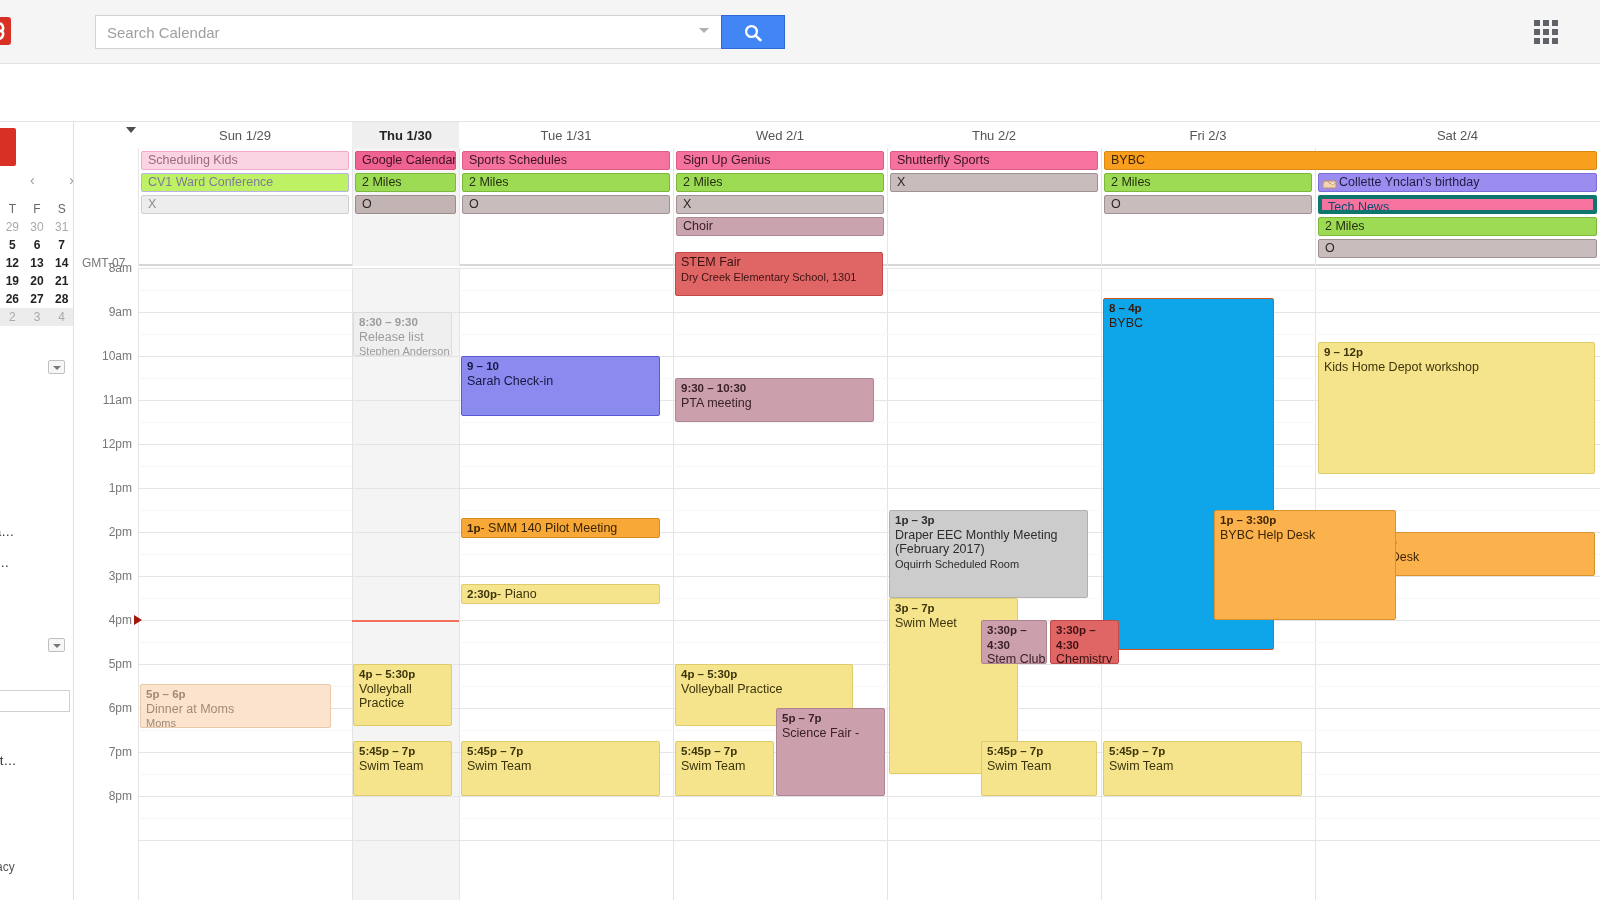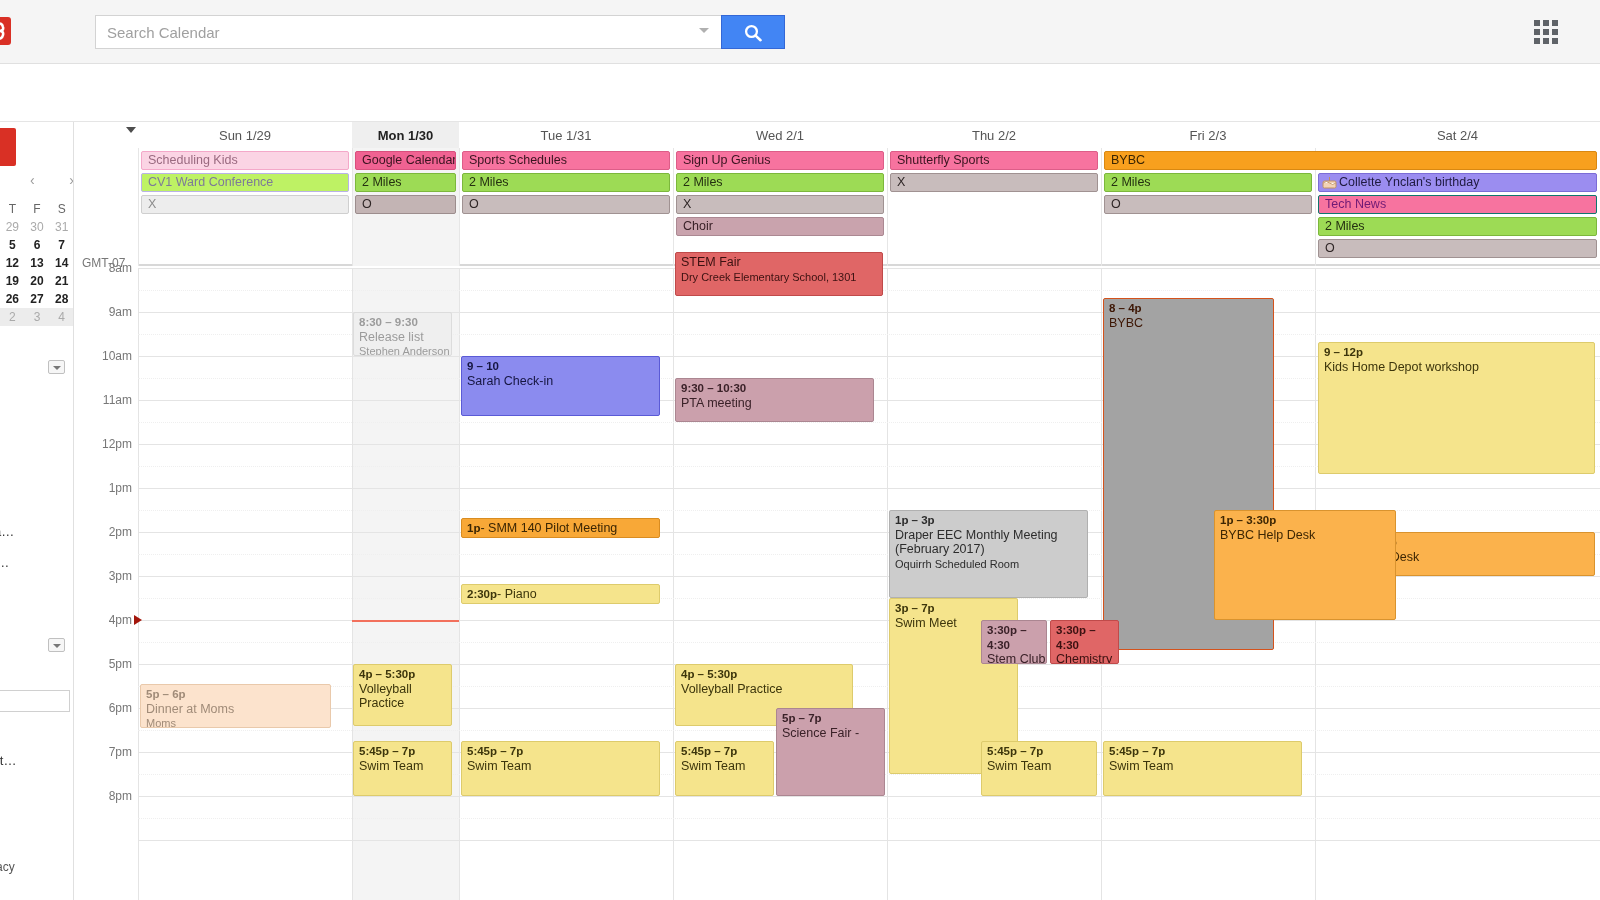--- a/index.html
+++ b/index.html
@@ -353,21 +353,21 @@
   <div id="sb-addbox">alendar</div>
   <div id="privacy">acy</div>
 </div>
 
 <div id="gridarea">
   <div id="tz-label">GMT-07</div>
   <div id="allday-caret"></div>
 
   <div id="dayhdr">
       <div class="dayhdr-cell " style="left:0px;width:214px">Sun 1/29</div>
-      <div class="dayhdr-cell today" style="left:214px;width:107px">Mon 1/30</div>
+      <div class="dayhdr-cell today" style="left:214px;width:107px">Thu 1/30</div>
       <div class="dayhdr-cell " style="left:321px;width:214px">Tue 1/31</div>
       <div class="dayhdr-cell " style="left:535px;width:214px">Wed 2/1</div>
       <div class="dayhdr-cell " style="left:749px;width:214px">Thu 2/2</div>
       <div class="dayhdr-cell " style="left:963px;width:214px">Fri 2/3</div>
       <div class="dayhdr-cell " style="left:1177px;width:285px">Sat 2/4</div>
     </div>
   <div id="allday">
       <div class="ad-col " style="left:0px;width:214px"></div>
       <div class="ad-col today" style="left:214px;width:107px"></div>
       <div class="ad-col " style="left:321px;width:214px"></div>
@@ -412,21 +412,21 @@
       <div class="ad-ev  " style="left:966px;width:208px;top:47px;
                    background:#c8bcbc;border:1px solid #a09292;color:#2f2626"><span>O</span></div>
       <div class="ad-ev  cakewrap" style="left:1180px;width:279px;top:25px;
                    background:#9b8df0;border:1px solid #7b6cd6;color:#1f1a40"><span class="cake">
            <svg width="15" height="13" viewBox="0 0 15 13">
              <rect x="1" y="5" width="13" height="7" rx="1.5" fill="#f3d3b6" stroke="#c09060" stroke-width="1"></rect>
              <path d="M1 7 q3.5 -3 6.5 0 q3 3 6.5 0" fill="#fff" stroke="#c09060" stroke-width=".9"></path>
              <line x1="7.5" y1="1" x2="7.5" y2="5" stroke="#c09060" stroke-width="1"></line>
            </svg></span><span>Collette Ynclan's birthday</span></div>
       <div class="ad-ev  " style="left:1180px;width:279px;top:47px;
-                   background:#f7739f;border:1px solid #0f766e;color:#701a75"><span>Tech News</span></div>
+                   background:#f7739f;border:4px solid #0f766e;color:#0c4a6e"><span>Tech News</span></div>
       <div class="ad-ev  " style="left:1180px;width:279px;top:69px;
                    background:#9ddb55;border:1px solid #7cb73c;color:#243010"><span>2 Miles</span></div>
       <div class="ad-ev  " style="left:1180px;width:279px;top:91px;
                    background:#c8bcbc;border:1px solid #a09292;color:#2f2626"><span>O</span></div>
     </div>
 
   <div id="timegrid">
       <div class="daycol " style="left:64px;width:214px"></div>
       <div class="daycol today" style="left:278px;width:107px"></div>
       <div class="daycol " style="left:385px;width:214px"></div>
@@ -493,21 +493,21 @@
         <span class="tm">9 – 10</span>
         <span class="ti">Sarah Check-in</span>
       </div>
       <div class="ev stripe " style="left:601px;width:199px;top:110px;height:44px;
                    background:#cba0ac;border:1px solid #ab8691;color:#3a2128;
                    z-index:10">
         <span class="tm">9:30 – 10:30</span>
         <span class="ti">PTA meeting</span>
       </div>
       <div class="ev  " style="left:1029px;width:171px;top:30px;height:352px;
-                   background:#a3a3a3;border:1px solid #d4521c;color:#3d1604;
+                   background:#0ea5e9;border:1px solid #d4521c;color:#3d1604;
                    z-index:10">
         <span class="tm">8 – 4p</span>
         <span class="ti">BYBC</span>
       </div>
       <div class="ev  " style="left:1244px;width:277px;top:74px;height:132px;
                    background:#f5e48c;border:1px solid #ddcb6c;color:#3c350b;
                    z-index:10">
         <span class="tm">9 – 12p</span>
         <span class="ti">Kids Home Depot workshop</span>
       </div>

